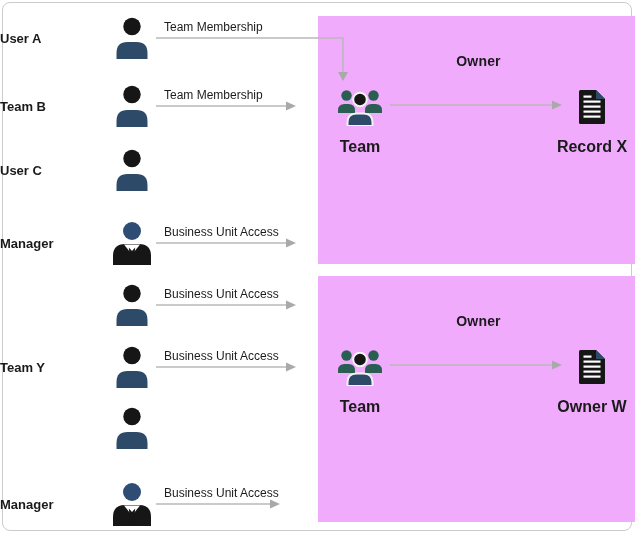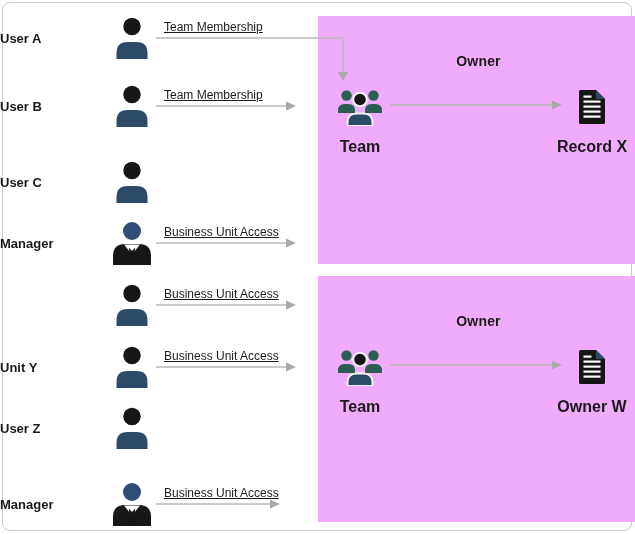--- a/index.html
+++ b/index.html
@@ -31,21 +31,21 @@
   .box-arrow{position:absolute;left:68px;top:82px;}
   
   .row{position:absolute;left:0;width:300px;height:44px;}
   .person-label{
     position:absolute;left:0;top:50%;transform:translateY(-50%);
     width:108px;font-size:13px;font-weight:700;white-space:nowrap;
   }
   .person-icon{position:absolute;left:112px;top:50%;transform:translateY(-50%);line-height:0;}
   .rel-label{
     position:absolute;left:164px;bottom:26px;font-size:12px;font-weight:400;
-    white-space:nowrap;color:#1c1c1c;text-decoration:underline;
+    white-space:nowrap;color:#1c1c1c;
   }
   .row-arrow{position:absolute;left:156px;top:15px;}
   .elbow-arrow{position:absolute;left:156px;top:30px;}
   svg{display:inline-block;}
 </style>
 </head>
 <body>
 
 <svg width="0" height="0" style="position:absolute" aria-hidden="true">
   <defs>
@@ -129,32 +129,32 @@
         </svg></span>
     <span class="rel-label">Team Membership</span>
   </div>
 
   <svg class="elbow-arrow" width="200" height="58">
     <polyline points="0,8 187,8 187,44" fill="none" stroke="#b9b9b9" stroke-width="1.6"></polyline>
     <polygon points="182,42 192,42 187,51" fill="#a9a9a9"></polygon>
   </svg>
 
   <div class="row" style="top:84px">
-    <span class="person-label">User B</span>
+    <span class="person-label">Team B</span>
     <span class="person-icon"><svg width="40" height="42">
           <use href="#sym-user"></use>
         </svg></span>
     <span class="rel-label">Team Membership</span>
     <svg class="row-arrow" width="142" height="14">
       <line x1="0" y1="7" x2="130" y2="7" stroke="#b9b9b9" stroke-width="1.6"></line>
       <polygon points="130,2.5 130,11.5 140,7" fill="#a9a9a9"></polygon>
     </svg>
   </div>
 
-  <div class="row" style="top:160px">
+  <div class="row" style="top:148px">
     <span class="person-label">User C</span>
     <span class="person-icon"><svg width="40" height="42">
           <use href="#sym-user"></use>
         </svg></span>
   </div>
 
   <div class="row" style="top:221px">
     <span class="person-label">Manager</span>
     <span class="person-icon" style="left:110px"><svg width="44" height="44">
           <use href="#sym-manager"></use>
@@ -171,33 +171,32 @@
           <use href="#sym-user"></use>
         </svg></span>
     <span class="rel-label">Business Unit Access</span>
     <svg class="row-arrow" width="142" height="14">
       <line x1="0" y1="7" x2="130" y2="7" stroke="#b9b9b9" stroke-width="1.6"></line>
       <polygon points="130,2.5 130,11.5 140,7" fill="#a9a9a9"></polygon>
     </svg>
   </div>
 
   <div class="row" style="top:345px">
-    <span class="person-label">Unit Y</span>
+    <span class="person-label">Team Y</span>
     <span class="person-icon"><svg width="40" height="42">
           <use href="#sym-user"></use>
         </svg></span>
     <span class="rel-label">Business Unit Access</span>
     <svg class="row-arrow" width="142" height="14">
       <line x1="0" y1="7" x2="130" y2="7" stroke="#b9b9b9" stroke-width="1.6"></line>
       <polygon points="130,2.5 130,11.5 140,7" fill="#a9a9a9"></polygon>
     </svg>
   </div>
 
   <div class="row" style="top:406px">
-    <span class="person-label">User Z</span>
     <span class="person-icon"><svg width="40" height="42">
           <use href="#sym-user"></use>
         </svg></span>
   </div>
 
   <div class="row" style="top:482px">
     <span class="person-label">Manager</span>
     <span class="person-icon" style="left:110px"><svg width="44" height="44">
           <use href="#sym-manager"></use>
         </svg></span>

